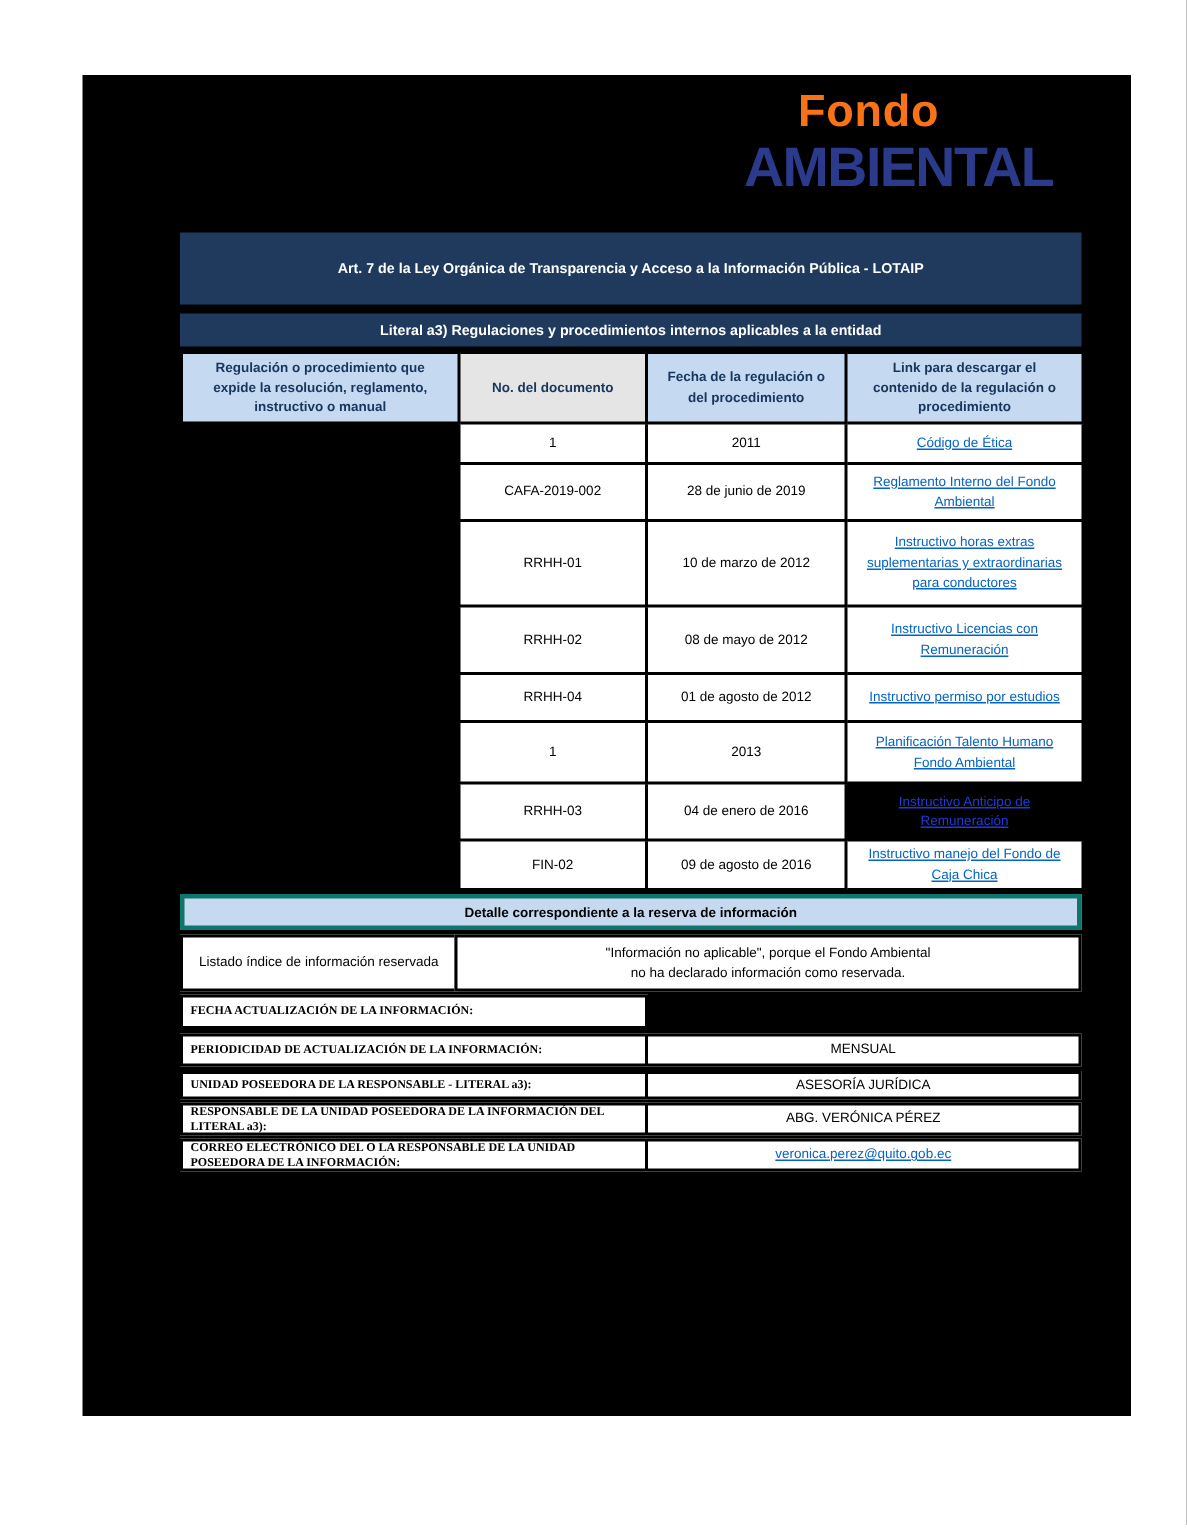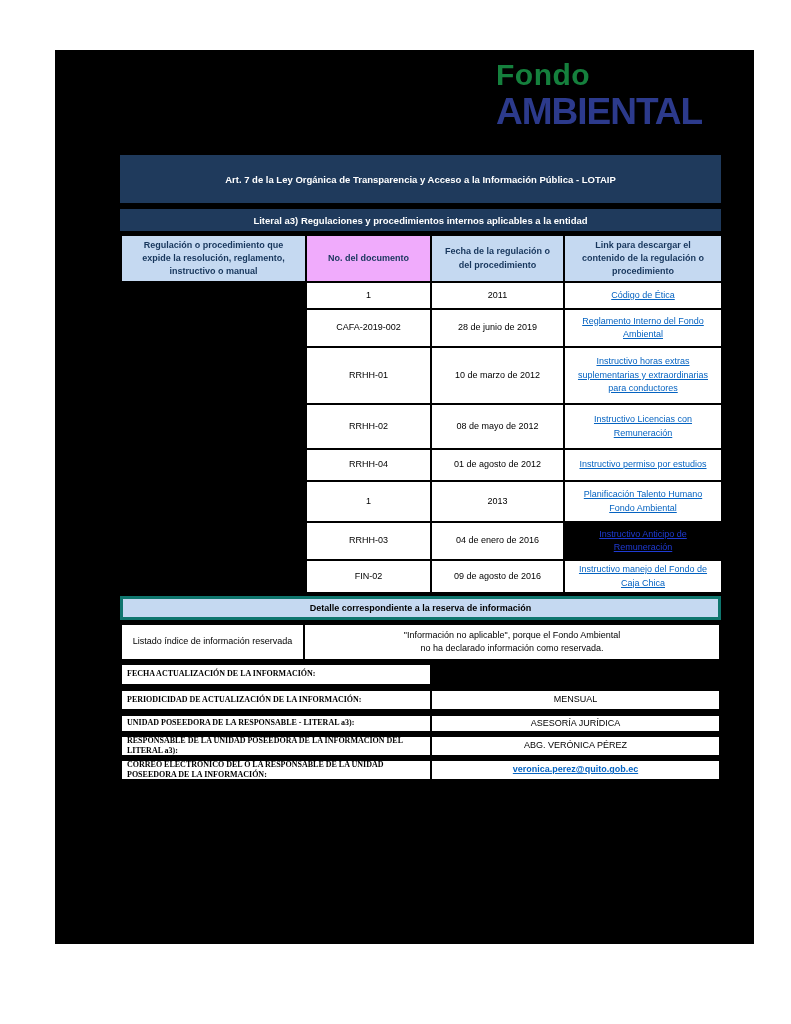--- a/index.html
+++ b/index.html
@@ -29,40 +29,40 @@
   .info-label { width:312px; justify-content:flex-start; text-align:left; font-size:8px; font-weight:bold; padding:2px 5px; line-height:1.3;font-family:Liberation Serif, serif; }
   .info-value { width:291px; margin-left:-2px; }
   .info-value.void-cell { border:none; background:transparent; }
 </style>
 </head>
 <body>
 
 <div class="black-canvas">
 
   <div class="logo">
-    <div class="logo-line1" style="color: #15803d;">Fondo</div>
+    <div class="logo-line1" style="color: #f97316; margin-left: 36px;">Fondo</div>
     <div class="logo-line2" style="color: rgb(44, 58, 140);">AMBIENTAL</div>
   </div>
 
   <div class="content">
 
     <div class="bar bar-title" style="color: rgb(255, 255, 255); background: rgb(31, 58, 92);">Art. 7 de la Ley Orgánica de Transparencia y Acceso a la Información Pública - LOTAIP</div>
     <div class="bar bar-sub" style="color: rgb(255, 255, 255); background: rgb(31, 58, 92);">Literal a3) Regulaciones y procedimientos internos aplicables a la entidad</div>
 
     <table class="reg-table">
       <colgroup>
           <col style="width:185px">
           <col style="width:125px">
           <col style="width:133px">
           <col style="width:158px">
         </colgroup>
       <thead>
         <tr>
           <th style="color: rgb(23, 54, 92); background: rgb(197, 217, 241);">Regulación o procedimiento que expide la resolución, reglamento, instructivo o manual</th>
-          <th style="color: rgb(23, 54, 92); background: #f0abfc;">No. del documento</th>
+          <th style="color: rgb(23, 54, 92); background: #e5e5e5;">No. del documento</th>
           <th style="color: rgb(23, 54, 92); background: rgb(197, 217, 241);">Fecha de la regulación o del procedimiento</th>
           <th style="color: rgb(23, 54, 92); background: rgb(197, 217, 241);">Link para descargar el contenido de la regulación o procedimiento</th>
         </tr>
       </thead>
       <tbody id="reg-body">
           <tr style="height: 27px;">
             <td class="void"></td>
             <td>1</td>
             <td>2011</td>
             <td><a class="lnk">Código de Ética</a></td>
@@ -134,20 +134,20 @@
         <div class="flex-row" style="margin-top: 3px;">
           <div class="cell info-label" style="height: 19px;">UNIDAD POSEEDORA DE LA RESPONSABLE - LITERAL a3):</div>
           <div class="cell info-value" style="height: 19px;">ASESORÍA JURÍDICA</div>
         </div>
         <div class="flex-row" style="margin-top: 2px;">
           <div class="cell info-label" style="height: 22px;">RESPONSABLE DE LA UNIDAD POSEEDORA DE LA INFORMACIÓN DEL LITERAL a3):</div>
           <div class="cell info-value" style="height: 22px;">ABG. VERÓNICA PÉREZ</div>
         </div>
         <div class="flex-row" style="margin-top: 2px;">
           <div class="cell info-label" style="height: 22px;">CORREO ELECTRÓNICO DEL O LA RESPONSABLE DE LA UNIDAD POSEEDORA DE LA INFORMACIÓN:</div>
-          <div class="cell info-value" style="height: 22px; font-weight: bold;">
+          <div class="cell info-value" style="height: 22px;">
             <a class="lnk">veronica.perez@quito.gob.ec</a>
           </div>
         </div>
       </div>
 
   </div>
 </div>
 
 </body></html>

